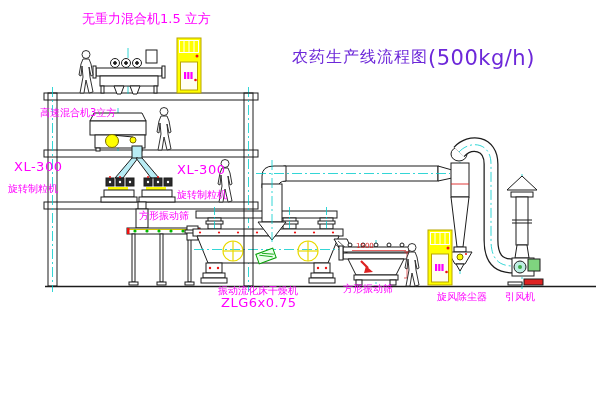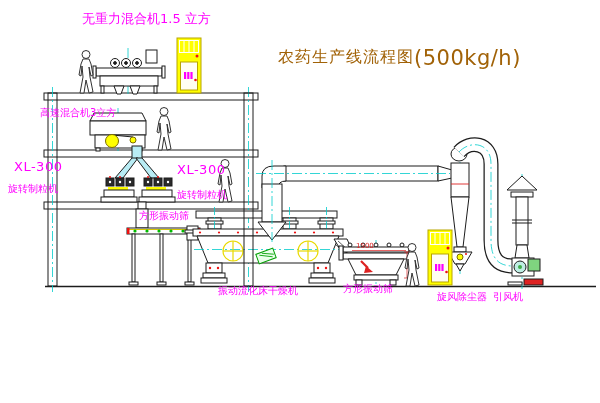--- a/index.html
+++ b/index.html
@@ -3,21 +3,21 @@
 <meta charset="utf-8">
 <style>
   html,body{margin:0;padding:0;background:#fff;}
   .stage{position:relative;width:600px;height:403px;background:#ffffff;overflow:hidden;
          font-family:"DejaVu Sans",sans-serif;}
   svg{position:absolute;left:0;top:0;}
   .lbl{position:absolute;white-space:nowrap;color:#ff00ff;line-height:1;}
   .sm{font-size:13px;}
   .tiny{font-size:10px;}
   .md{font-size:13px;letter-spacing:.5px;}
-  .title{position:absolute;left:278px;top:48px;color:#a16207;white-space:nowrap;line-height:1;}
+  .title{position:absolute;left:292px;top:48px;color:#6d28d9;white-space:nowrap;line-height:1;}
   .title .zh{font-size:16px;letter-spacing:1px;vertical-align:3px;}
   .title .en{font-size:21px;letter-spacing:.5px;}
   .dim{position:absolute;color:#dd2222;font-size:7px;line-height:1;white-space:nowrap;}
 </style>
 </head>
 <body>
 
 <div class="stage">
 
 <svg width="600" height="403" viewBox="0 0 600 403">
@@ -292,20 +292,21 @@
 <div class="lbl tiny" style="left:40px;top:108px;">高速混合机3立方</div>
 
 <div class="lbl md" style="left:14px;top:160px;">XL-300</div>
 <div class="lbl tiny" style="left:8px;top:184px;">旋转制粒机</div>
 <div class="lbl md" style="left:177px;top:163px;">XL-300</div>
 <div class="lbl tiny" style="left:177px;top:190px;">旋转制粒机</div>
 
 <div class="lbl tiny" style="left:139px;top:211px;">方形振动筛</div>
 
 <div class="lbl tiny" style="left:218px;top:286px;">振动流化床干燥机</div>
+<div class="lbl md" style="left:221px;top:296px;">ZLG6x0.75</div>
 
 <div class="lbl tiny" style="left:343px;top:284px;">方形振动筛</div>
 <div class="dim" style="left:356px;top:243px;text-align:center;">1500</div>
 
 <div class="lbl tiny" style="left:437px;top:292px;">旋风除尘器</div>
-<div class="lbl tiny" style="left:493px;top:292px;">引风机</div>
+<div class="lbl tiny" style="left:505px;top:292px;">引风机</div>
 
 </div>
 
 </body></html>

